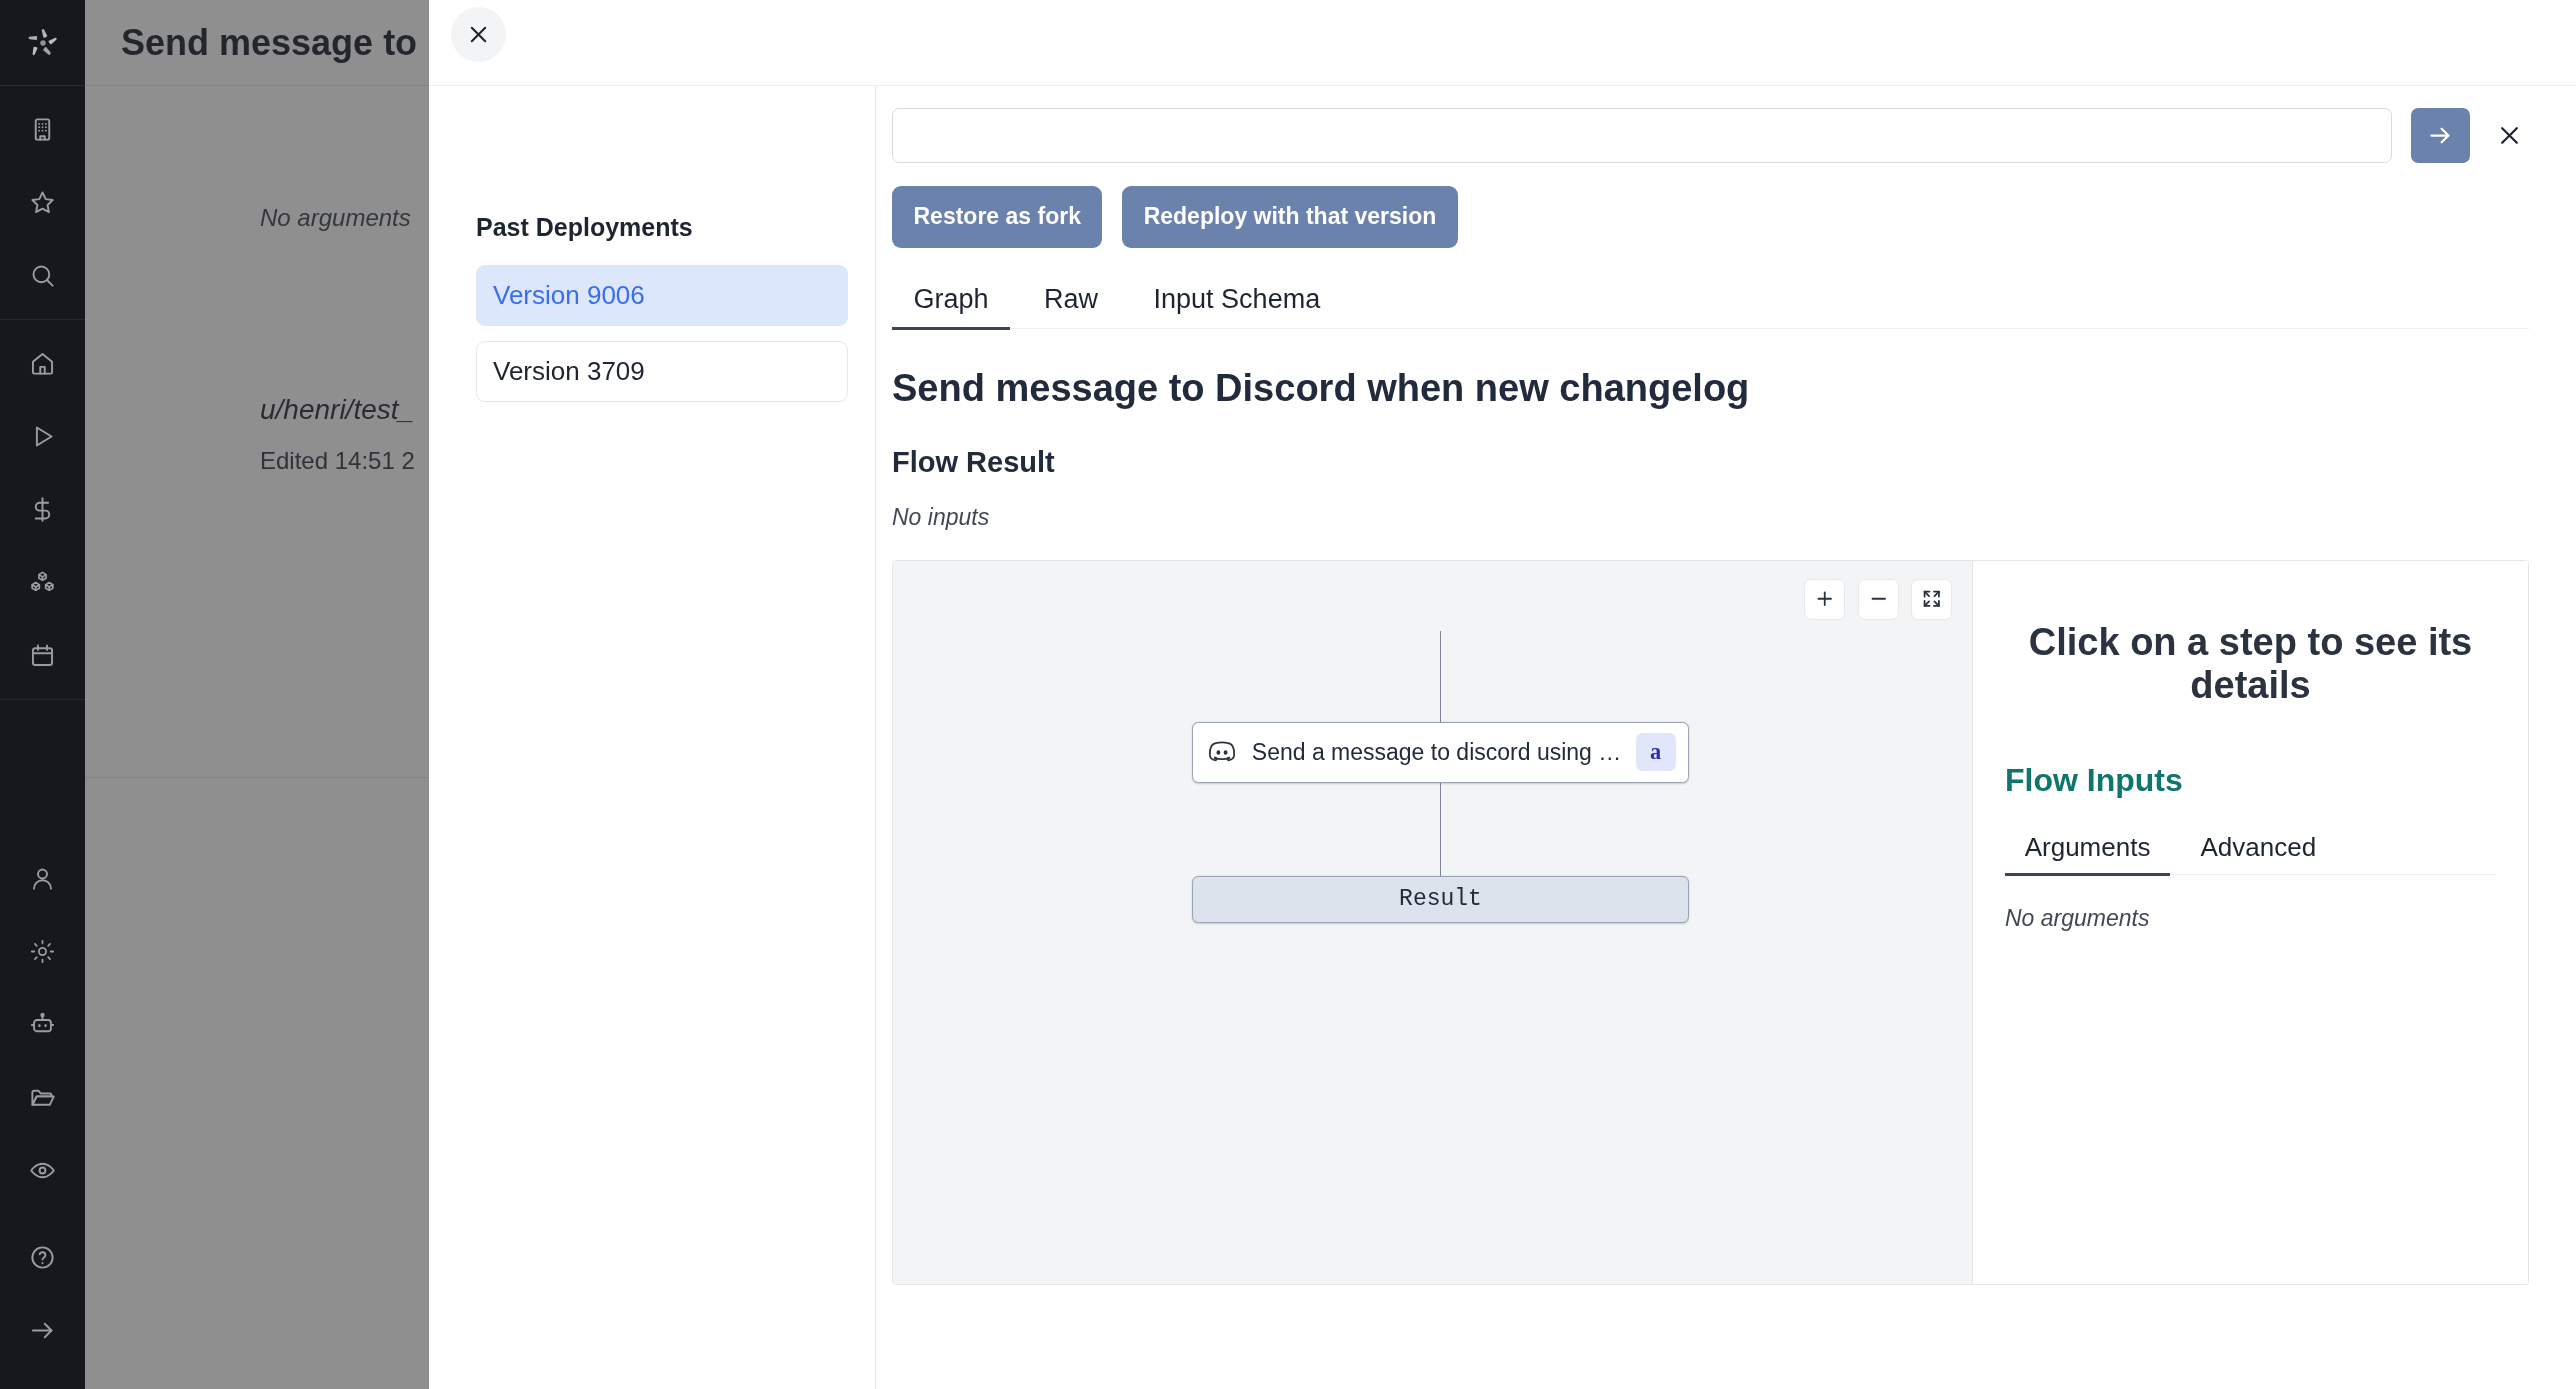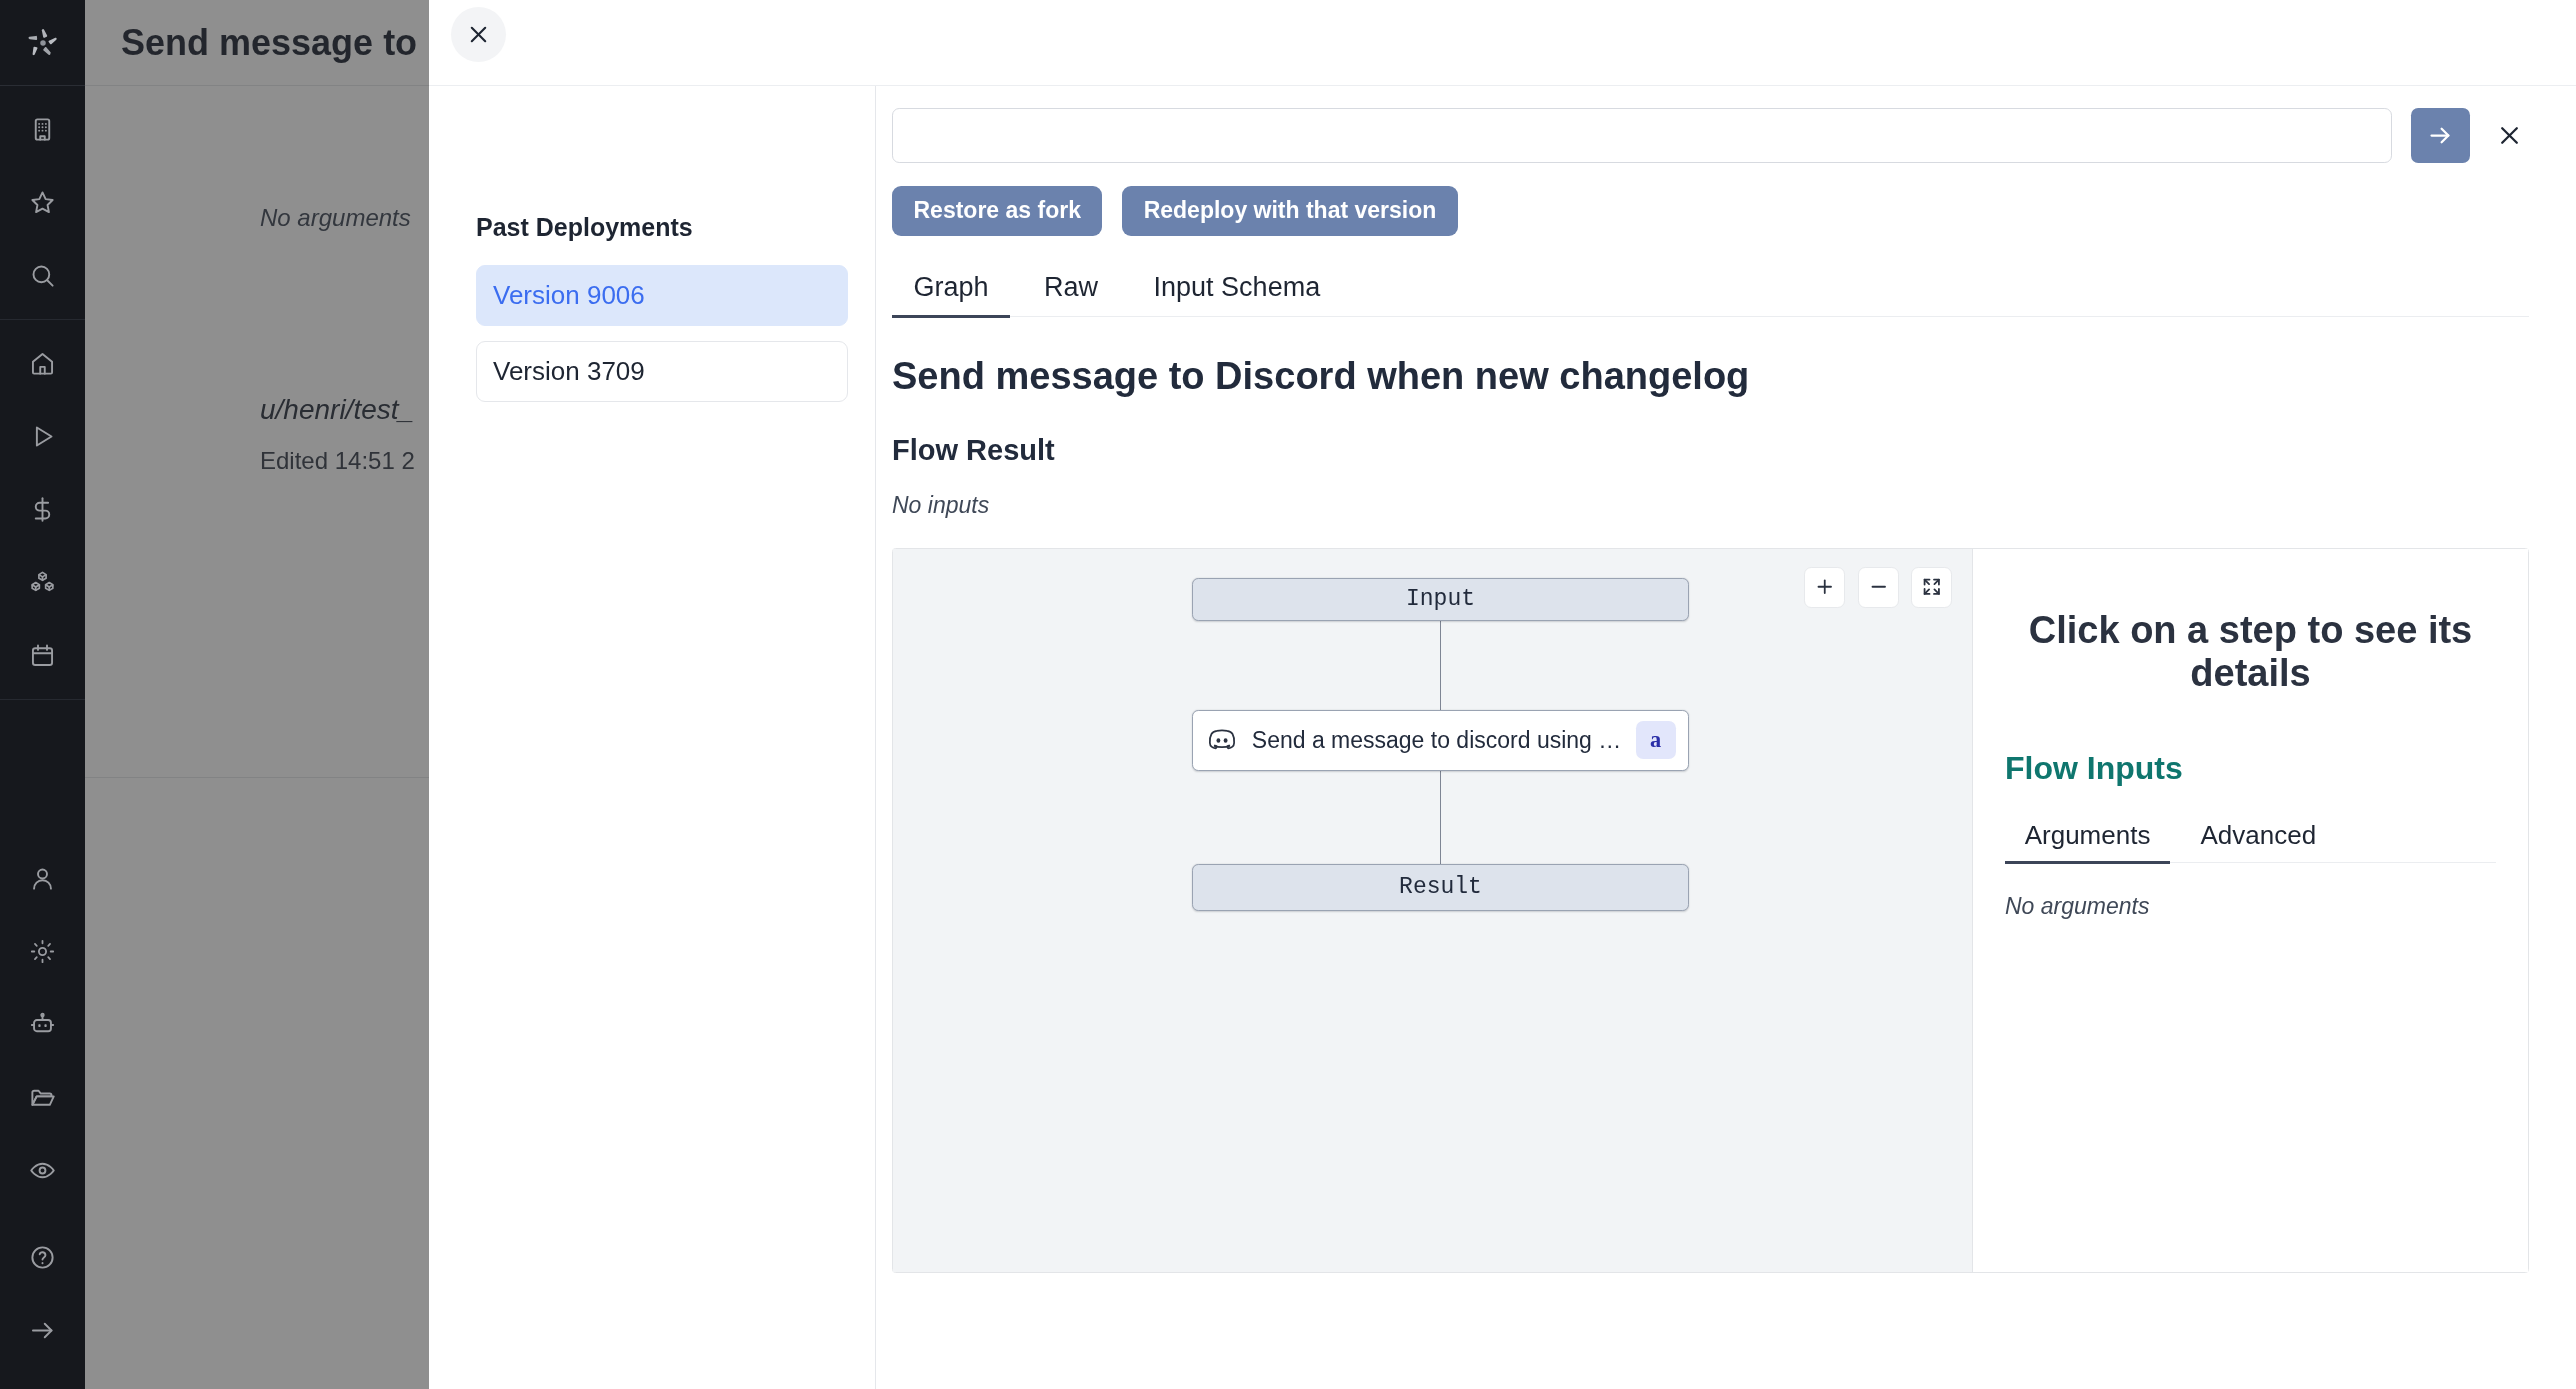--- a/index.html
+++ b/index.html
@@ -162,21 +162,21 @@
   }
   .x-btn svg { width: 27px; height: 27px; color: #1e2532; }
 
   .action-row {
     display: flex; gap: 19.7px;
     padding: 23px 0 0 16px;
   }
   .pill-btn {
     background: #6b82ad; color: #ffffff;
     border: none; border-radius: 9px;
-    height: 50px; padding: 0 21.5px;
+    height: 62px; padding: 0 21.5px;
     font-size: 23px; font-weight: 700;
     font-family: "Liberation Sans", sans-serif;
     cursor: pointer;
   }
 
   .tabs-row {
     display: flex; align-items: flex-end;
     margin: 29px 47px 0 16px;
     border-bottom: 1.8px solid #ebedf0;
     gap: 12.5px;
@@ -524,23 +524,20 @@
                     <line x1="20" y1="4" x2="15" y2="9"></line>
                   <line x1="20" y1="20" x2="15" y2="15"></line>
                     <line x1="4" y1="20" x2="9" y2="15"></line>
                 </svg>
               </div>
             </div>
 
             <div class="edge" style="left:547px; top:70px; height:91px;"></div>
             <div class="edge" style="left:547px; top:222px; height:93px;"></div>
 
-            <div class="node node-io" style="left:299px; top:29px; width:497px; height:43px;">
-              <span>Input</span>
-            </div>
 
             <div class="node node-step" style="left:299px; top:161px; width:497px; height:61px;">
               <span class="disc-icon">
                 <svg viewBox="0 0 24 24" fill="none" stroke="currentColor" stroke-width="1.3" stroke-linejoin="round">
                   <path d="M8.2 5.2c-2 .4-3.5 1.3-4.1 2.3-1 1.8-1.4 4.4-1.2 6.6.1 1.3.5 2.3 1.2 2.9.8.7 2 1.1 3.3 1.2l.8-1.4c-.8-.2-1.5-.5-2-.9"></path>
                   <path d="M15.8 5.2c2 .4 3.5 1.3 4.1 2.3 1 1.8 1.4 4.4 1.2 6.6-.1 1.3-.5 2.3-1.2 2.9-.8.7-2 1.1-3.3 1.2l-.8-1.4c.8-.2 1.5-.5 2-.9"></path>
                   <path d="M6 16.2c1.6.8 3.7 1.2 6 1.2s4.4-.4 6-1.2"></path>
                   <path d="M8.2 5.2c1.2-.3 2.5-.4 3.8-.4s2.6.1 3.8.4"></path>
                   <ellipse cx="9.3" cy="12.4" rx="1.45" ry="1.75" fill="currentColor" stroke="none"></ellipse>
                   <ellipse cx="14.7" cy="12.4" rx="1.45" ry="1.75" fill="currentColor" stroke="none"></ellipse>

